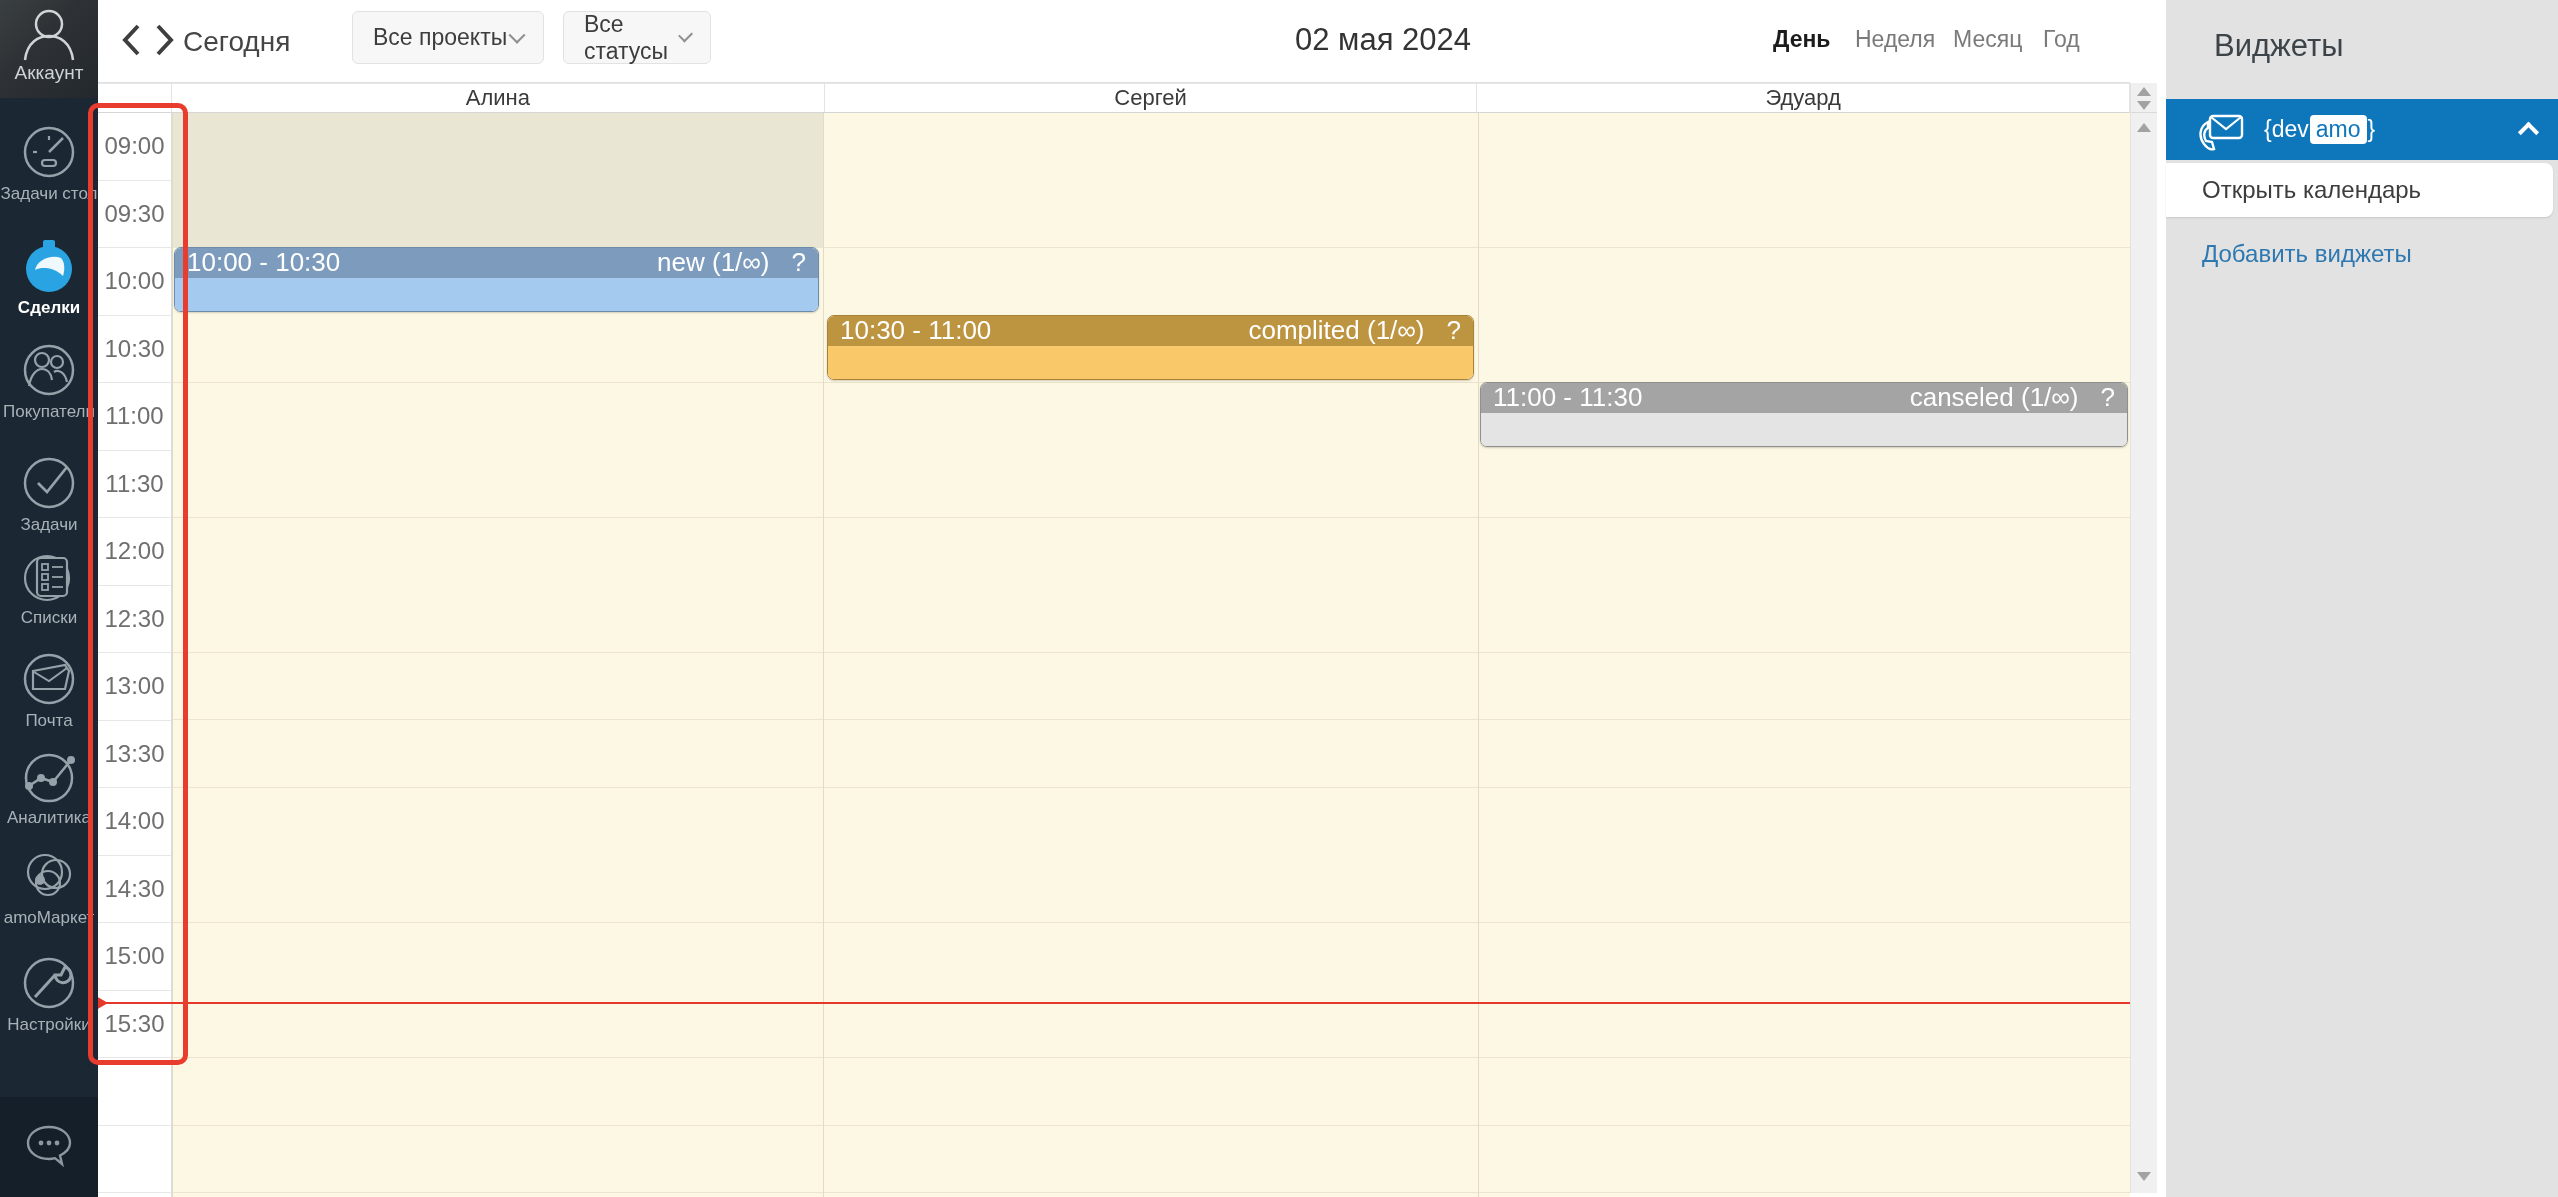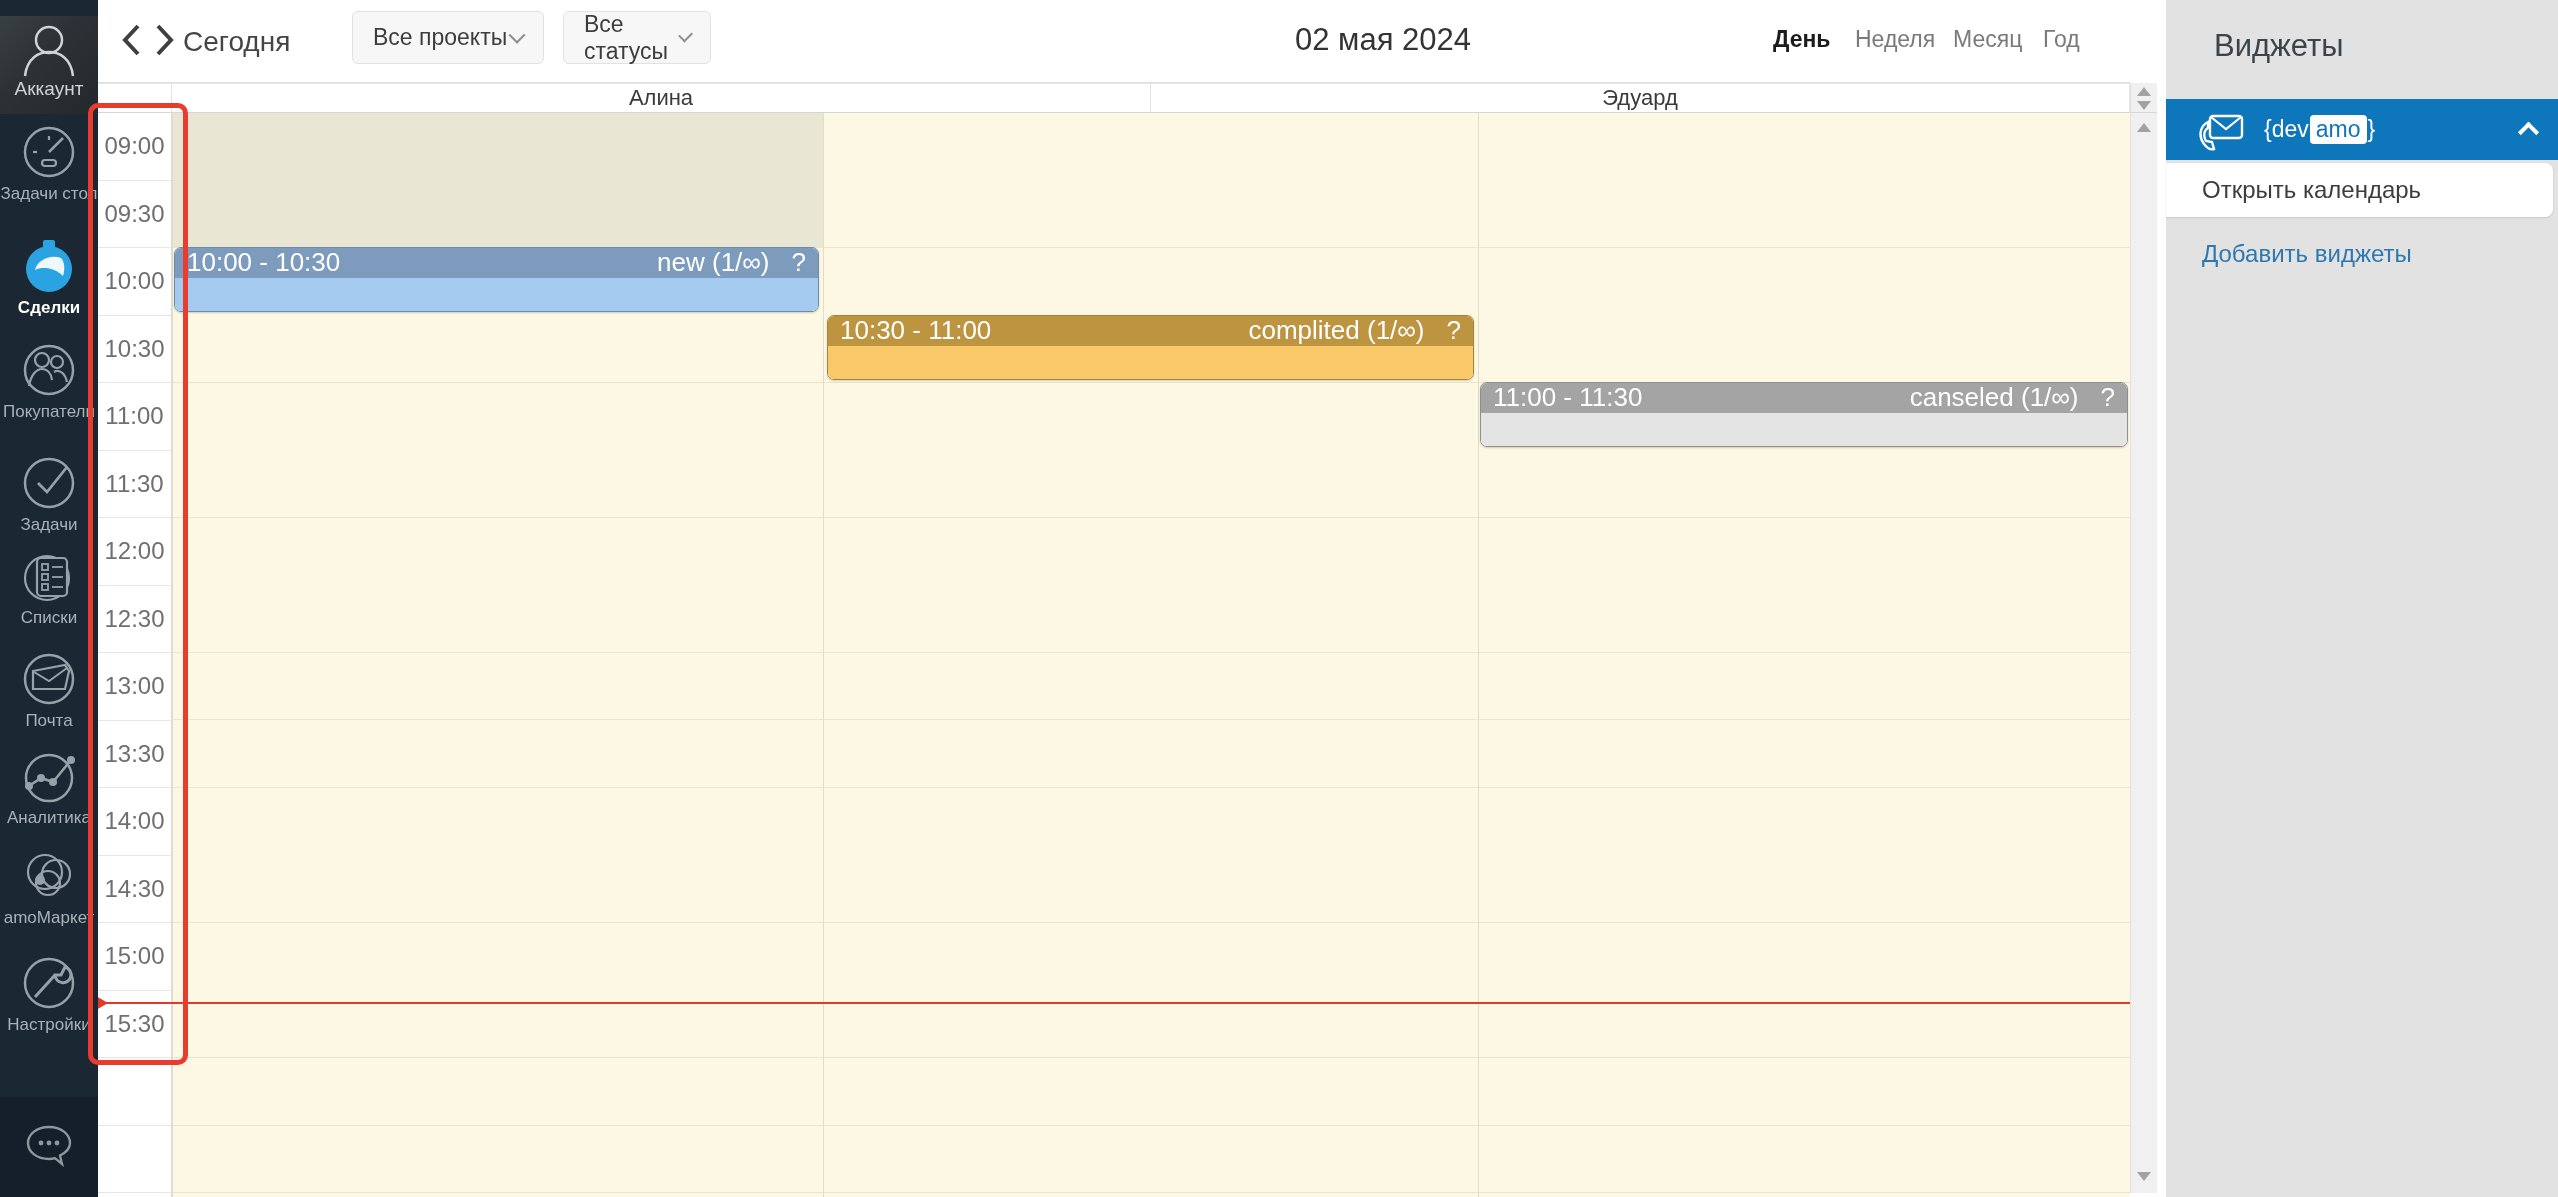--- a/index.html
+++ b/index.html
@@ -2,21 +2,21 @@
 <html><head>
 <meta charset="utf-8">
 <style>
   html,body{margin:0;padding:0;background:#fff;}
   *{box-sizing:border-box;}
   .app{position:relative;width:2558px;height:1197px;background:#fff;overflow:hidden;
        font-family:"Liberation Sans","DejaVu Sans",sans-serif;color:#444;}
 
   
   .sidebar{position:absolute;left:0;top:0;width:98px;height:1197px;background:#1b2733;z-index:20;}
-  .avatar-block{position:absolute;left:0;top:16px;width:98px;height:98px;
+  .avatar-block{position:absolute;left:0;top:0;width:98px;height:98px;
       background:linear-gradient(135deg,#3a3f41 0%,#2e3236 40%,#23282c 100%);cursor:pointer;}
   .avatar-block svg{position:absolute;left:19px;top:2px;}
   .avatar-label{position:absolute;left:0;top:62px;width:98px;text-align:center;
       font-size:19px;color:#cdd3d6;}
   .nav-item{position:absolute;left:0;width:98px;text-align:center;cursor:pointer;}
   .nav-icon{display:block;margin:0 auto 4px auto;width:56px;height:56px;}
   .nav-label{font-size:17px;line-height:1.12;color:#a9b2b8;}
   .nav-label.active{color:#ffffff;font-weight:bold;}
   .chat-block{position:absolute;left:0;top:1097px;width:98px;height:100px;background:#151f29;}
   .chat-block svg{display:block;margin:26px auto 0 auto;}
@@ -247,20 +247,21 @@
     <div class="view-tab active" style="left:1675px">День</div>
     <div class="view-tab" style="left:1757px">Неделя</div>
     <div class="view-tab" style="left:1855px">Месяц</div>
     <div class="view-tab" style="left:1945px">Год</div>
     <div class="close-x">×</div>
   </div>
 
   <div class="cal-header">
     <div class="corner"></div>
     <div class="col-name">Алина</div>
+    <div class="col-name">Сергей</div>
     <div class="col-name">Эдуард</div>
   </div>
 
   <div class="time-col">
     <div class="time-slot">09:00</div>
     <div class="time-slot">09:30</div>
     <div class="time-slot">10:00</div>
     <div class="time-slot">10:30</div>
     <div class="time-slot">11:00</div>
     <div class="time-slot">11:30</div>

